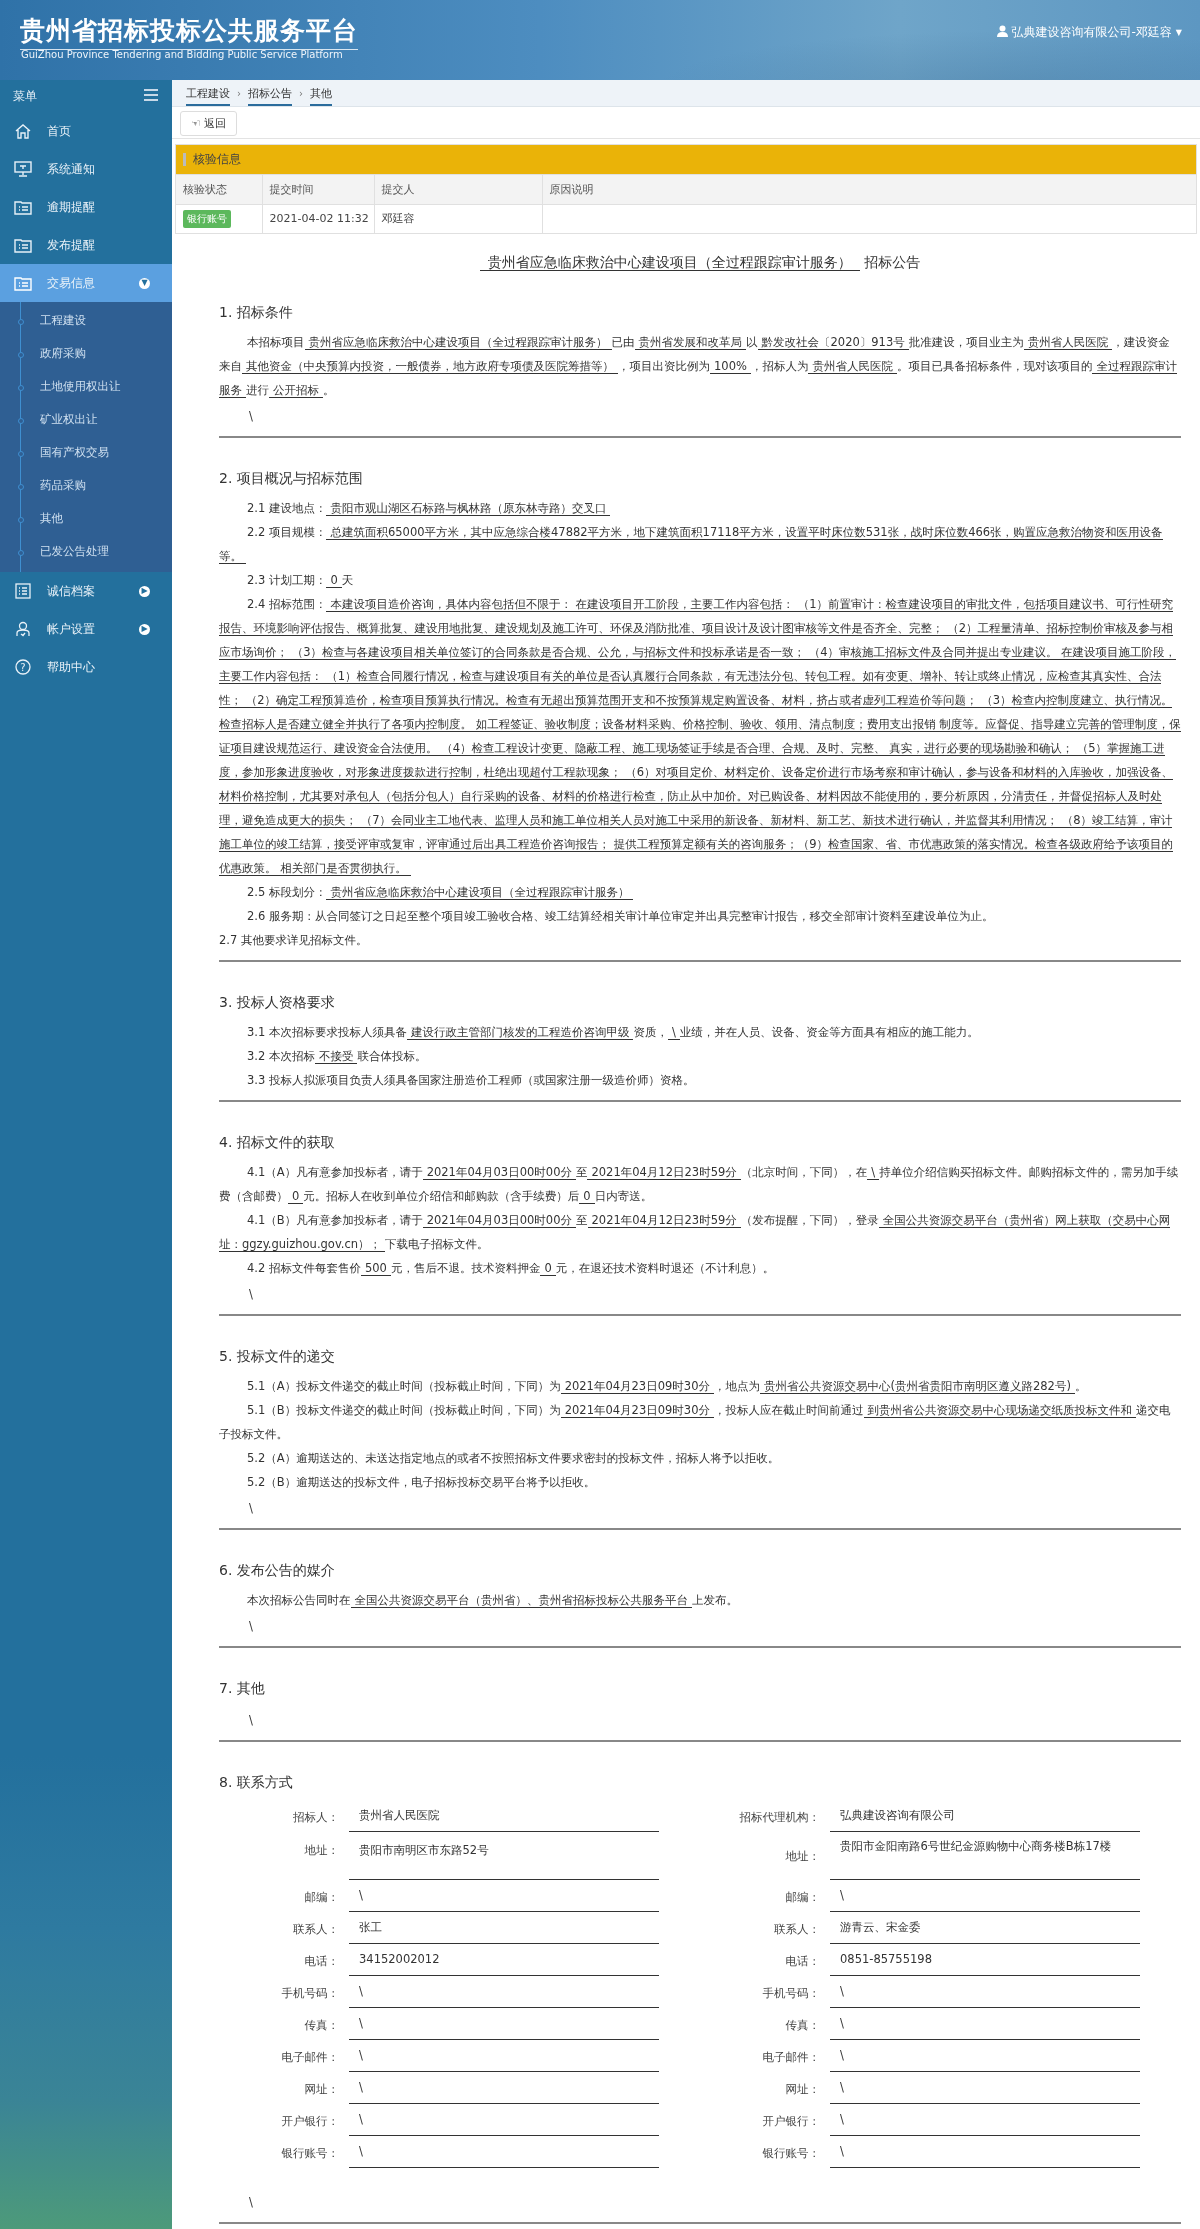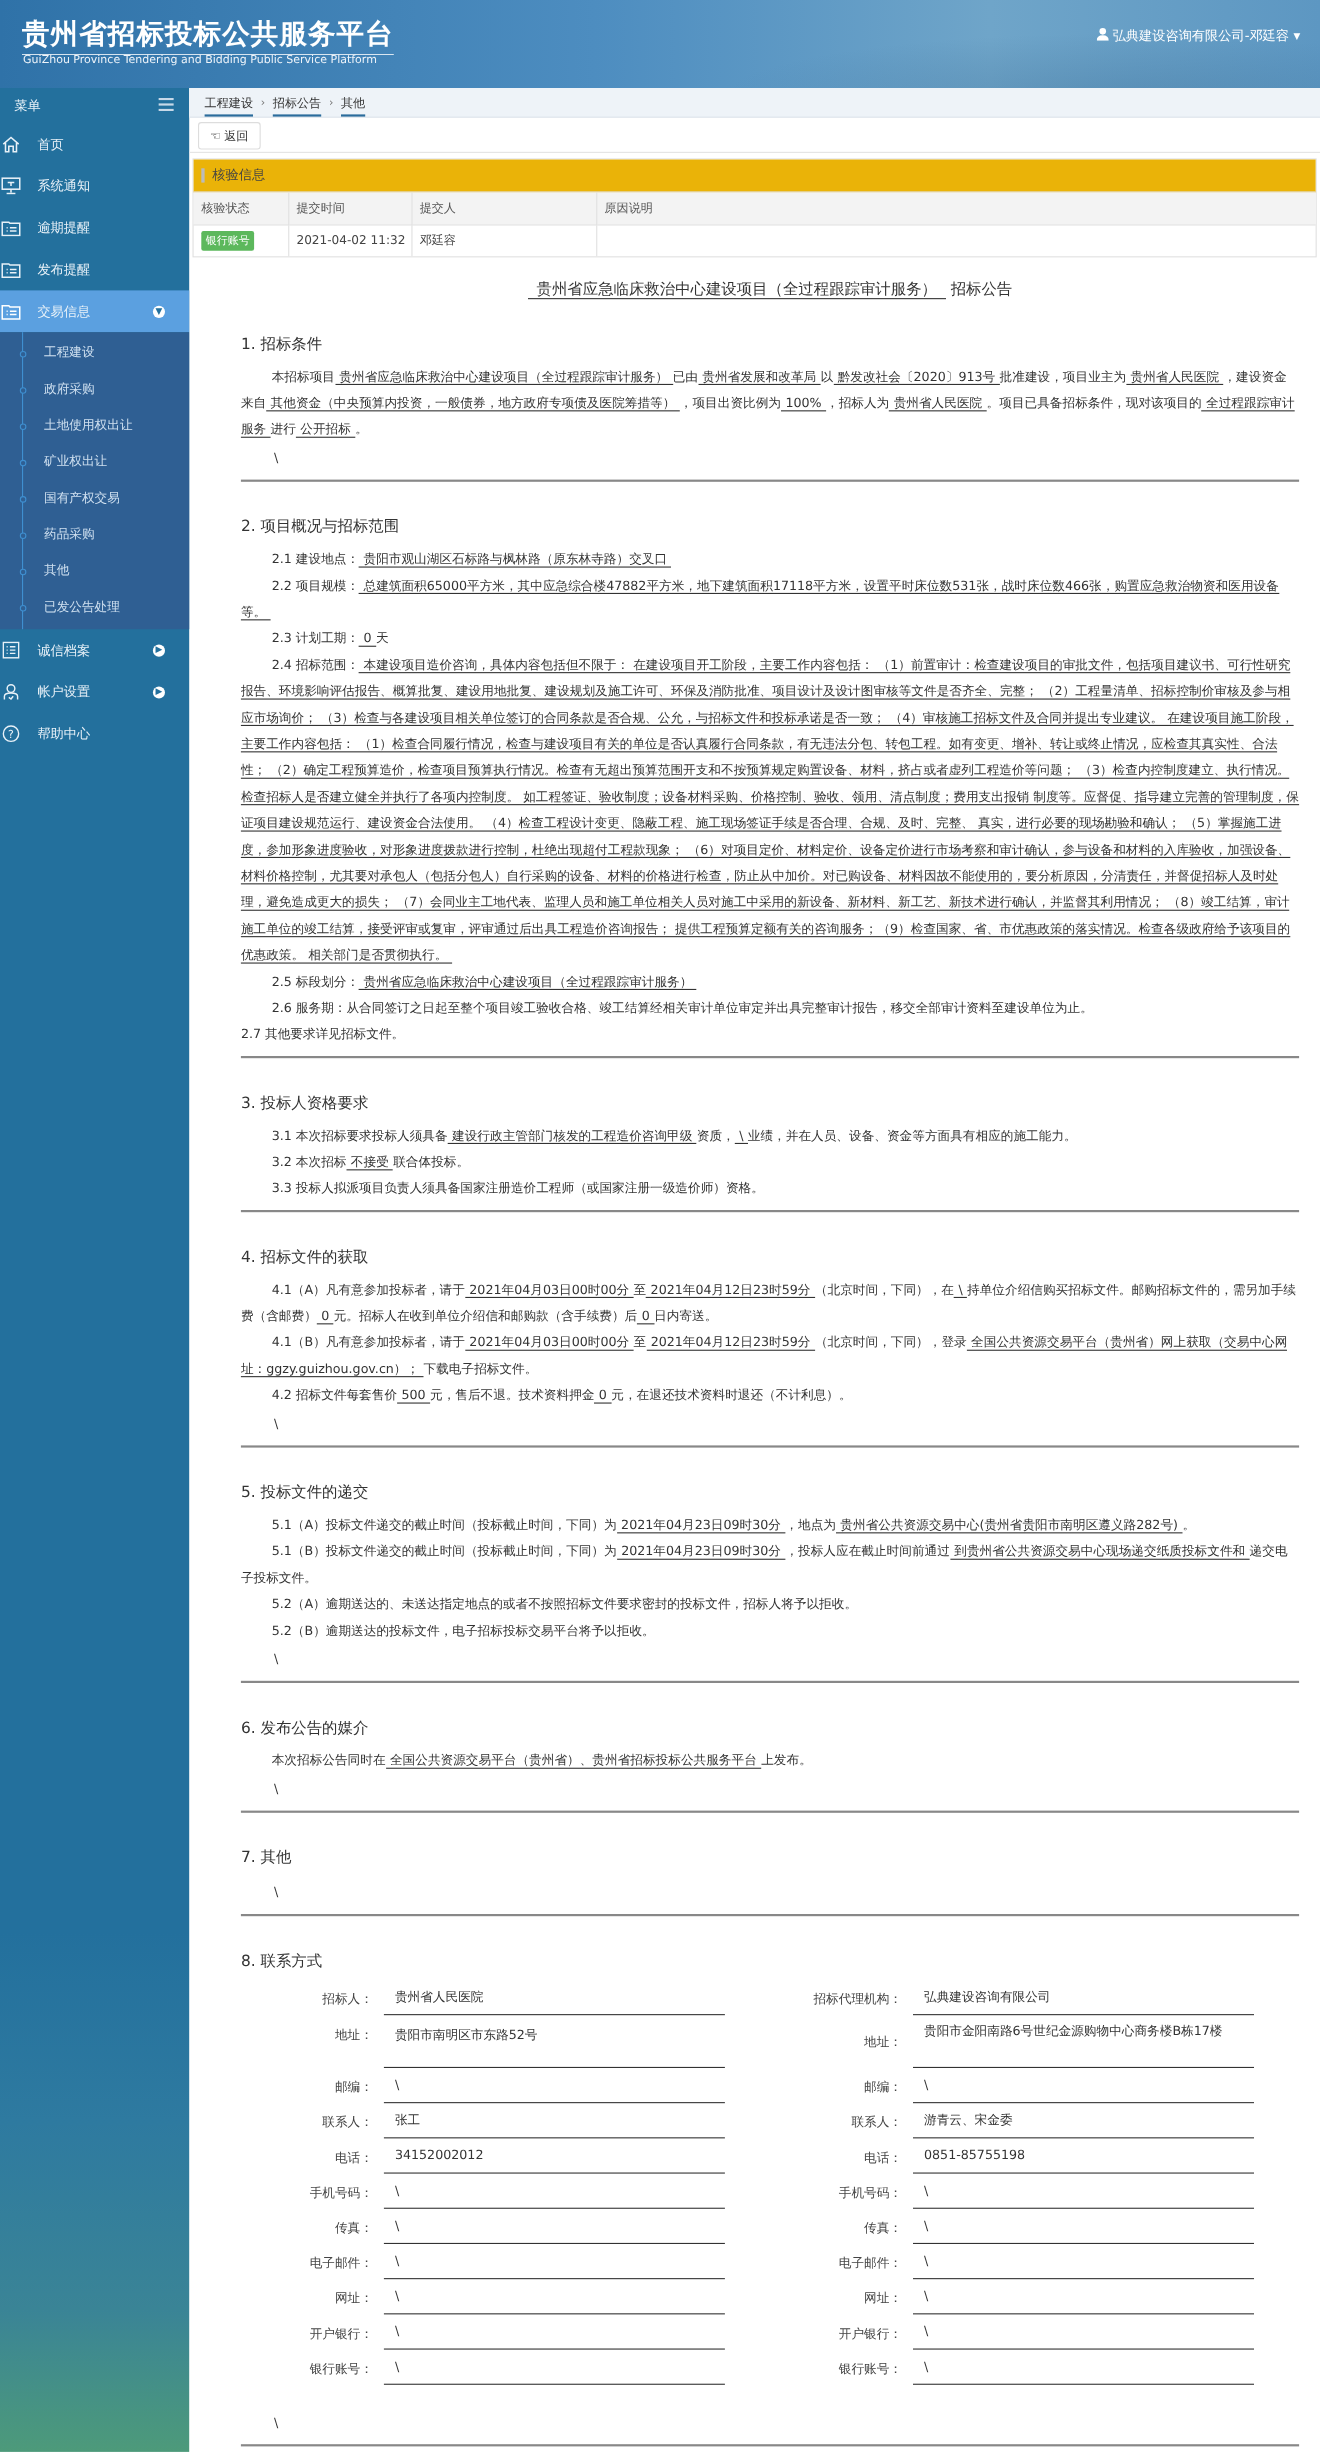--- a/index.html
+++ b/index.html
@@ -4,21 +4,21 @@
 <style>
 *{box-sizing:border-box;margin:0;padding:0}
 html,body{width:1200px;height:2229px;overflow:hidden;background:#fff;font-family:"DejaVu Sans","Liberation Sans",sans-serif;color:#333}
 .header{position:absolute;left:0;top:0;width:1200px;height:80px;background:linear-gradient(90deg,#2f72a8 0%,#4d8dc0 45%,#6fa5c9 75%,#5d97c2 100%);overflow:hidden}
 .header::after{content:"";position:absolute;left:650px;top:30px;width:600px;height:60px;background:radial-gradient(ellipse at 60% 100%,rgba(60,110,150,.35),transparent 70%)}
 .logo-cn{position:absolute;left:20px;top:14px;font-size:25px;font-weight:bold;color:#fff;letter-spacing:1px;border-bottom:1px solid rgba(255,255,255,.8);padding-bottom:2px}
 .logo-en{position:absolute;left:21px;top:49px;font-size:10px;color:#eef4fa}
 .user{position:absolute;right:18px;top:24px;font-size:12px;color:#fff;display:flex;align-items:center;gap:4px;z-index:2}
 .sidebar{position:absolute;left:0;top:80px;width:172px;height:2149px;background:linear-gradient(180deg,#23709d 0%,#23709d 78%,#2e7aa0 86%,#3a8496 94%,#4d9a7a 100%)}
 .menu-head{height:32px;display:flex;justify-content:space-between;align-items:center;padding:0 14px 0 13px;color:#e8f1f8;font-size:12px}
-.nav-item{height:38px;display:flex;align-items:center;color:#e8f1f8;font-size:12px;position:relative}
+.nav-item{height:38px;display:flex;align-items:center;padding-left:13px;color:#e8f1f8;font-size:12px;position:relative}
 .nav-item .ic{width:20px;height:18px;margin-right:14px;display:flex;align-items:center;justify-content:center}
 .nav-item.active{background:#5ba0e0}
 .nav-item .chev{position:absolute;right:22px;width:11px;height:11px;border-radius:50%;background:#fff;color:#23709d;font-size:8px;display:flex;align-items:center;justify-content:center;line-height:1}
 .sub{background:#2f5f93;position:relative;padding:2px 0 4px}
 .sub::before{content:"";position:absolute;left:20px;top:0;bottom:0;width:1px;background:#3f8fd0}
 .sub-item{height:33px;display:flex;align-items:center;padding-left:40px;color:#cfe0f0;font-size:11.5px;position:relative}
 .sub-item::before{content:"";position:absolute;left:18px;top:15px;width:4px;height:4px;border-radius:50%;border:1px solid #3f8fd0;background:#2f5f93}
 .main{position:absolute;left:172px;top:80px;width:1028px}
 .crumbbar{height:27px;background:#eef3f8;border-bottom:1px solid #dde4ea;display:flex;align-items:center;padding-left:14px;font-size:11px;color:#333}
 .crumb{border-bottom:2px solid #2b6c9c;padding-bottom:3px;margin-top:5px}
@@ -223,21 +223,21 @@
     <div class="sec">
       <h3>3. 投标人资格要求</h3>
       <div class="p"><span>3.1  本次招标要求投标人须具备</span><span class="u">建设行政主管部门核发的工程造价咨询甲级</span><span>资质，</span><span class="u">\</span><span>业绩，并在人员、设备、资金等方面具有相应的施工能力。</span></div>
       <div class="p"><span>3.2  本次招标</span><span class="u">不接受</span><span>联合体投标。</span></div>
       <div class="p">3.3  投标人拟派项目负责人须具备国家注册造价工程师（或国家注册一级造价师）资格。</div>
     </div>
 
     <div class="sec">
       <h3>4. 招标文件的获取</h3>
       <div class="p"><span>4.1（A）凡有意参加投标者，请于</span><span class="u">2021年04月03日00时00分</span><span>至</span><span class="u">2021年04月12日23时59分</span><span>（北京时间，下同），在</span><span class="u">\</span><span>持单位介绍信购买招标文件。邮购招标文件的，需另加手续费（含邮费）</span><span class="u">0</span><span>元。招标人在收到单位介绍信和邮购款（含手续费）后</span><span class="u">0</span><span>日内寄送。</span></div>
-      <div class="p"><span>4.1（B）凡有意参加投标者，请于</span><span class="u">2021年04月03日00时00分</span><span>至</span><span class="u">2021年04月12日23时59分</span><span>（北京时间，下同），登录</span><span class="u">全国公共资源交易平台（贵州省）网上获取（交易中心网址：ggzy.guizhou.gov.cn）；</span><span>下载电子招标文件。</span></div>
+      <div class="p"><span>4.1（B）凡有意参加投标者，请于</span><span class="u">2021年04月03日00时00分</span><span>至</span><span class="u">2021年04月12日23时59分</span><span>（发布提醒，下同），登录</span><span class="u">全国公共资源交易平台（贵州省）网上获取（交易中心网址：ggzy.guizhou.gov.cn）；</span><span>下载电子招标文件。</span></div>
       <div class="p"><span>4.2  招标文件每套售价</span><span class="u">500</span><span>元，售后不退。技术资料押金</span><span class="u">0</span><span>元，在退还技术资料时退还（不计利息）。</span></div>
       <div class="bslash">\</div>
     </div>
 
     <div class="sec">
       <h3>5. 投标文件的递交</h3>
       <div class="p"><span>5.1（A）投标文件递交的截止时间（投标截止时间，下同）为</span><span class="u">2021年04月23日09时30分</span><span>，地点为</span><span class="u">贵州省公共资源交易中心(贵州省贵阳市南明区遵义路282号)</span><span>。</span></div>
       <div class="p"><span>5.1（B）投标文件递交的截止时间（投标截止时间，下同）为</span><span class="u">2021年04月23日09时30分</span><span>，投标人应在截止时间前通过</span><span class="u">到贵州省公共资源交易中心现场递交纸质投标文件和</span><span>递交电子投标文件。</span></div>
       <div class="p">5.2（A）逾期送达的、未送达指定地点的或者不按照招标文件要求密封的投标文件，招标人将予以拒收。</div>
       <div class="p">5.2（B）逾期送达的投标文件，电子招标投标交易平台将予以拒收。</div>

